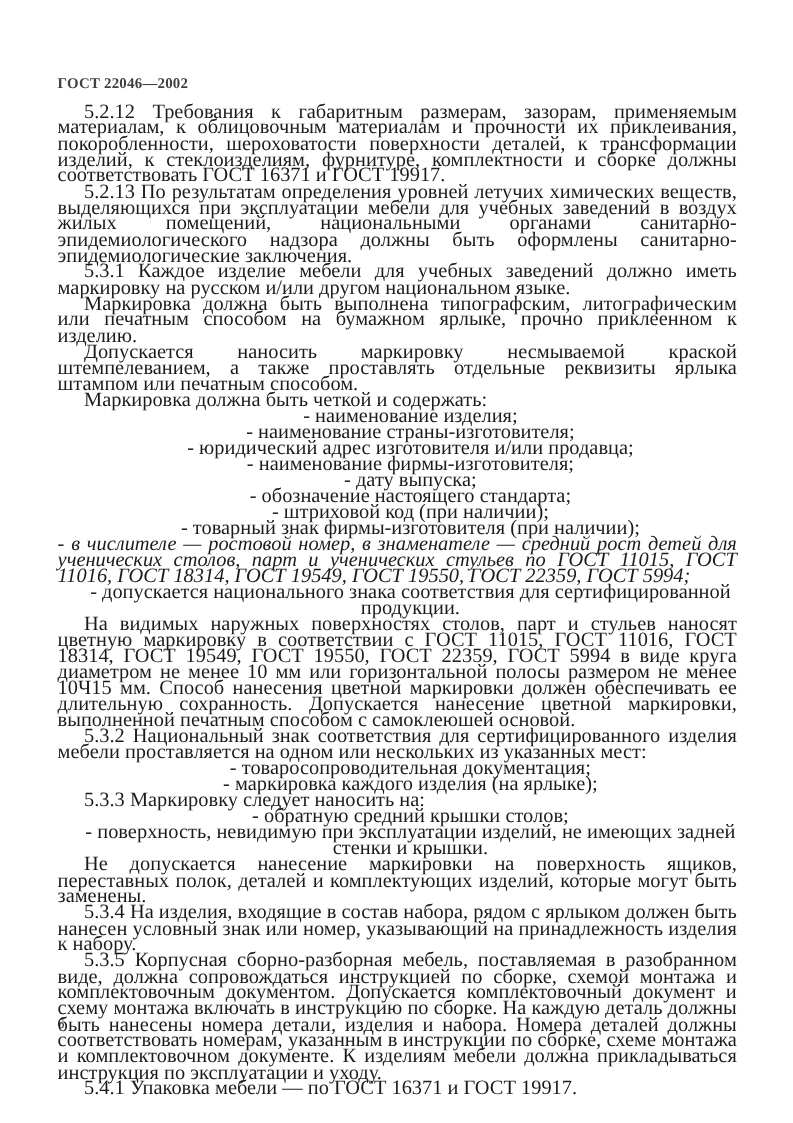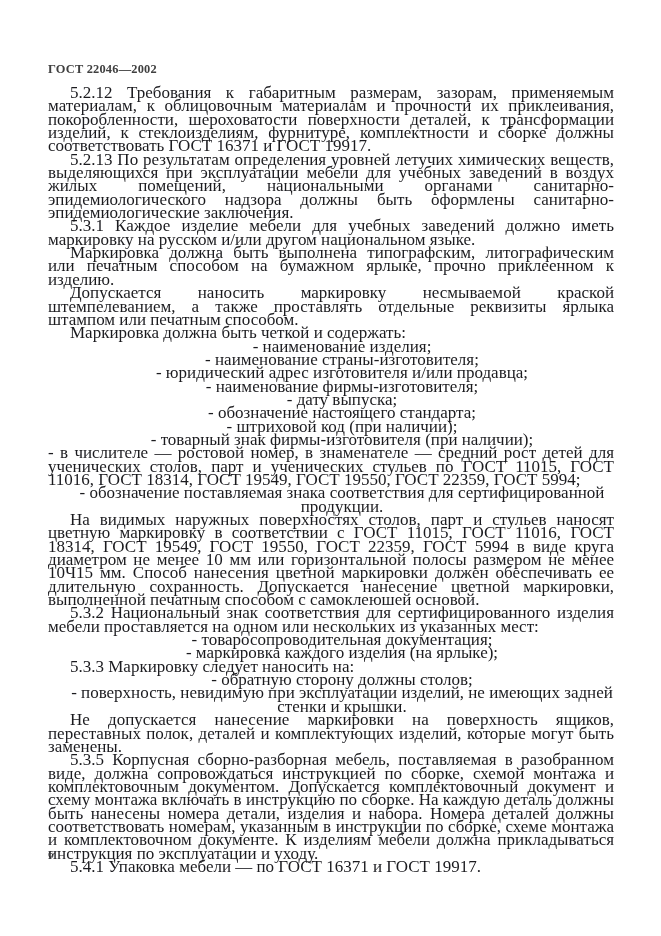--- a/index.html
+++ b/index.html
@@ -49,20 +49,21 @@
   
   .p.item {
     text-indent: 0;
     padding-left: 22px;
     text-align: center;
   }
   .p.item-just {
     text-indent: 0;
     padding-left: 0;
     text-align: justify;
+    font-style: italic;
   }
   .h {
     margin: 0;
     font-size: 11.6px;
     line-height: 13.35px;
     font-weight: bold;
     text-indent: 22px;
     color: #121214;
     letter-spacing: 0.1px;
   }
@@ -91,28 +92,29 @@
       <p class="p indent">Маркировка должна быть четкой и содержать:</p>
       <p class="p item">- наименование изделия;</p>
       <p class="p item">- наименование страны-изготовителя;</p>
       <p class="p item">- юридический адрес изготовителя и/или продавца;</p>
       <p class="p item">- наименование фирмы-изготовителя;</p>
       <p class="p item">- дату выпуска;</p>
       <p class="p item">- обозначение настоящего стандарта;</p>
       <p class="p item">- штриховой код (при наличии);</p>
       <p class="p item">- товарный знак фирмы-изготовителя (при наличии);</p>
       <p class="p item-just">- в числителе — ростовой номер, в знаменателе — средний рост детей для ученических столов, парт и ученических стульев по ГОСТ 11015, ГОСТ 11016, ГОСТ 18314, ГОСТ 19549, ГОСТ 19550, ГОСТ 22359, ГОСТ 5994;</p>
-      <p class="p item">- обозначение поставляемая знака соответствия для сертифицированной продукции.</p>
+      <p class="p item">- допускается национального знака соответствия для сертифицированной продукции.</p>
       <p class="p indent">На видимых наружных поверхностях столов, парт и стульев наносят цветную маркировку в соответствии с ГОСТ 11015, ГОСТ 11016, ГОСТ 18314, ГОСТ 19549, ГОСТ 19550, ГОСТ 22359, ГОСТ 5994 в виде круга диаметром не менее 10 мм или горизонтальной полосы размером не менее 10Ч15 мм. Способ нанесения цветной маркировки должен обеспечивать ее длительную сохранность. Допускается нанесение цветной маркировки, выполненной печатным способом с самоклеюшей основой.</p>
       <p class="p indent">5.3.2 Национальный знак соответствия для сертифицированного изделия мебели проставляется на одном или нескольких из указанных мест:</p>
       <p class="p item">- товаросопроводительная документация;</p>
       <p class="p item">- маркировка каждого изделия (на ярлыке);</p>
       <p class="p indent">5.3.3 Маркировку следует наносить на:</p>
-      <p class="p item">- обратную сторону должны столов;</p>
+      <p class="p item">- обратную средний крышки столов;</p>
       <p class="p item">- поверхность, невидимую при эксплуатации изделий, не имеющих задней стенки и крышки.</p>
       <p class="p indent">Не допускается нанесение маркировки на поверхность ящиков, переставных полок, деталей и комплектующих изделий, которые могут быть заменены.</p>
+      <p class="p indent">5.3.4 На изделия, входящие в состав набора, рядом с ярлыком должен быть нанесен условный знак или номер, указывающий на принадлежность изделия к набору.</p>
       <p class="p indent">5.3.5 Корпусная сборно-разборная мебель, поставляемая в разобранном виде, должна сопровождаться инструкцией по сборке, схемой монтажа и комплектовочным документом. Допускается комплектовочный документ и схему монтажа включать в инструкцию по сборке. На каждую деталь должны быть нанесены номера детали, изделия и набора. Номера деталей должны соответствовать номерам, указанным в инструкции по сборке, схеме монтажа и комплектовочном документе. К изделиям мебели должна прикладываться инструкция по эксплуатации и уходу.</p>
       <p class="p indent">5.4.1 Упаковка мебели — по ГОСТ 16371 и ГОСТ 19917.</p>
     </div>
 
   <div class="folio">6</div>
 
 </div>
 
 </body></html>

